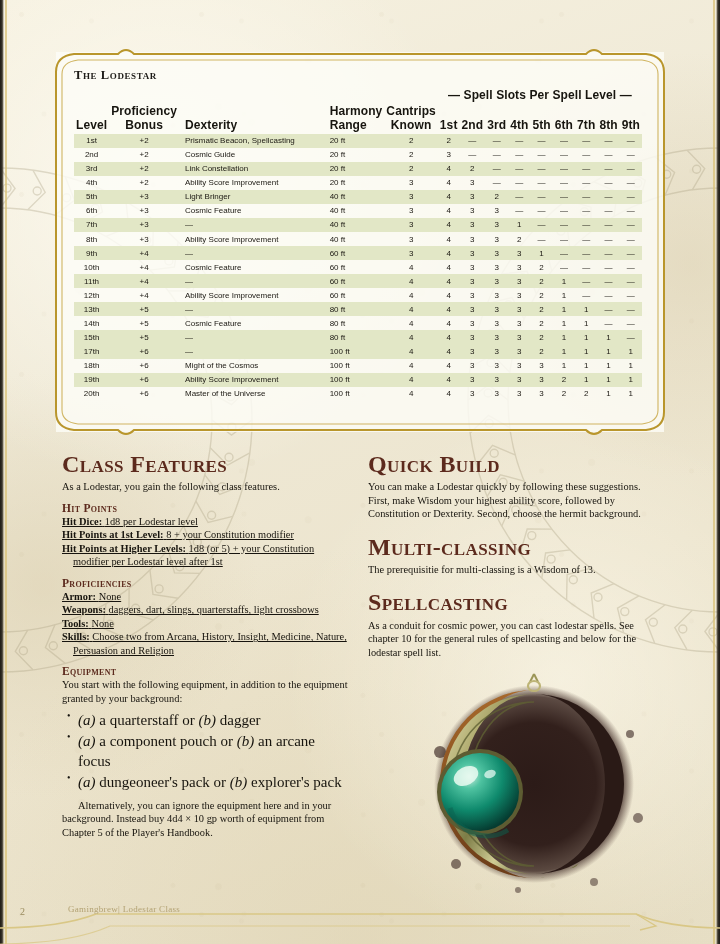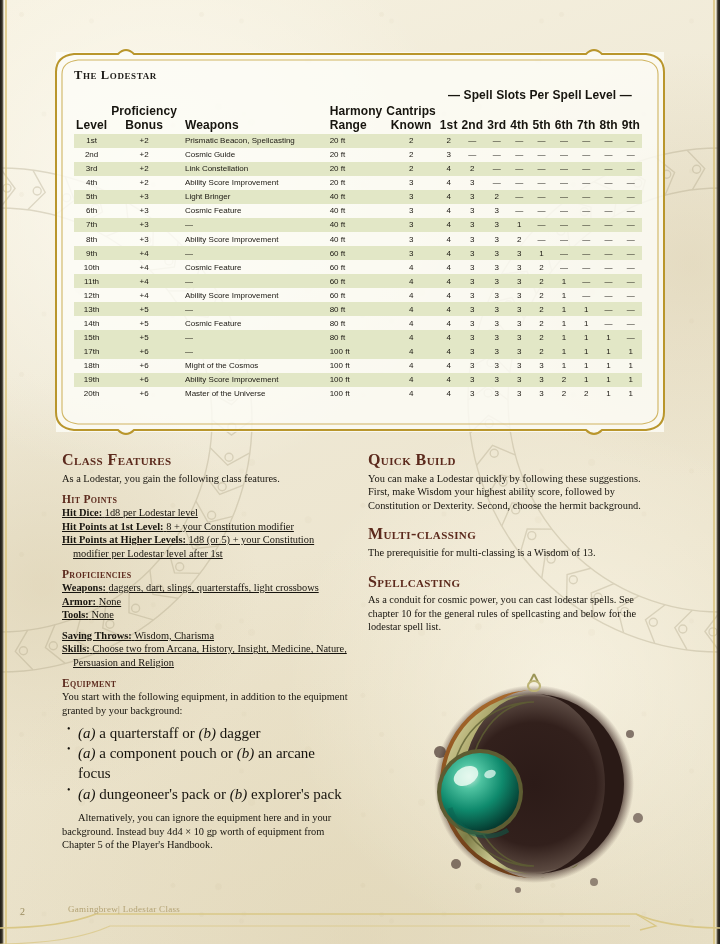--- a/index.html
+++ b/index.html
@@ -111,21 +111,21 @@
 
   
   #cols { position: absolute; left: 62px; top: 452px; width: 600px; }
   .col { position: absolute; top: 0; width: 286px; }
   .col.left { left: 0; }
   .col.right { left: 306px; }
 
   h1.sect {
     font-family: "Liberation Serif", serif;
     color: #5c2a1d;
-    font-size: 16px;
+    font-size: 24px;
     font-weight: bold;
     font-variant: small-caps;
     letter-spacing: .4px;
     line-height: 1.05;
     margin-bottom: 3px;
   }
   h3.sub {
     font-family: "Liberation Serif", serif;
     color: #5c2a1d;
     font-size: 11.5px;
@@ -401,21 +401,21 @@
           <tr>
             <th colspan="5"></th>
             <th colspan="9" class="spell-group-head">— Spell Slots Per Spell Level —</th>
           </tr>
           <tr>
             <th class="c-level">Level</th>
             <th class="c-prof">
               <span>Proficiency</span><br>
               <span>Bonus</span>
             </th>
-            <th class="c-feat" style="text-align:left">Weapons</th>
+            <th class="c-feat" style="text-align:left">Dexterity</th>
             <th class="c-range" style="text-align:left">
               <span>Harmony</span><br>
               <span>Range</span>
             </th>
             <th class="c-cant">
               <span>Cantrips</span><br>
               <span>Known</span>
             </th>
             <th class="c-slot">1st</th>
             <th class="c-slot">2nd</th>
@@ -756,34 +756,30 @@
         </div>
         <div class="row">
           <span class="k">Hit Points at Higher Levels:</span>
           <span>1d8 (or 5) + your Constitution modifier per Lodestar level after 1st</span>
         </div>
       </div>
 
       <h3 class="sub">Proficiencies</h3>
       <div class="dl">
         <div class="row">
+          <span class="k">Armor:</span>
+          <span>None</span>
+        </div>
+        <div class="row">
           <span class="k">Weapons:</span>
           <span>daggers, dart, slings, quarterstaffs, light crossbows</span>
         </div>
         <div class="row">
-          <span class="k">Armor:</span>
-          <span>None</span>
-        </div>
-        <div class="row">
           <span class="k">Tools:</span>
           <span>None</span>
-        </div>
-        <div class="row" style="margin-top:7px">
-          <span class="k">Saving Throws:</span>
-          <span>Wisdom, Charisma</span>
         </div>
         <div class="row">
           <span class="k">Skills:</span>
           <span>Choose two from Arcana, History, Insight, Medicine, Nature, Persuasion and Religion</span>
         </div>
       </div>
 
       <h3 class="sub">Equipment</h3>
       <p class="body">You start with the following equipment, in addition to the equipment granted by your background:</p>
       <ul class="eq" id="equipment-list">

